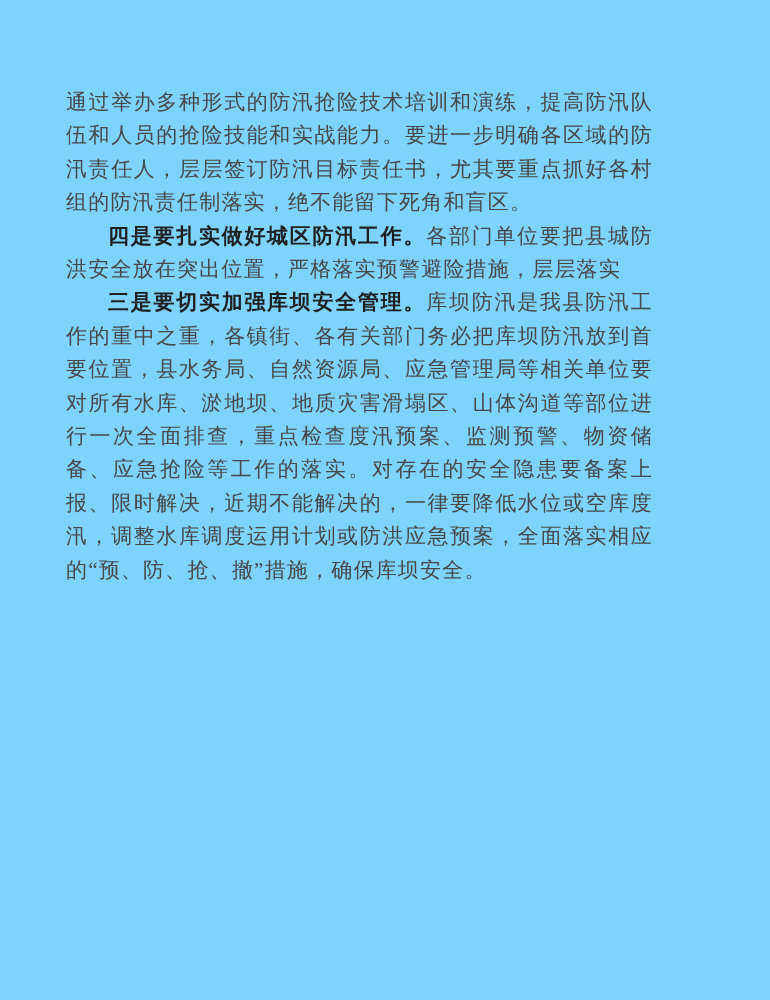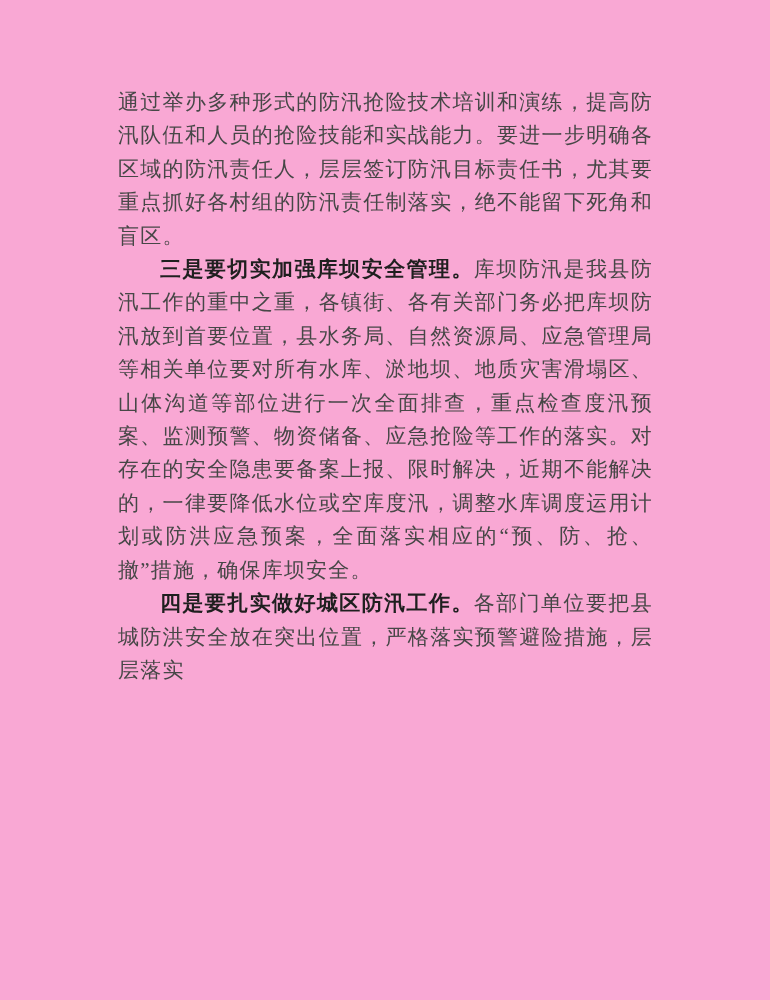--- a/index.html
+++ b/index.html
@@ -5,23 +5,23 @@
   html, body {
     margin: 0;
     padding: 0;
     background: #ffffff;
   }
   .page {
     position: relative;
     width: 770px;
     height: 1000px;
     margin: 0 auto;
-    background: #f9a8d4;
+    background: #7dd3fc;
     box-sizing: border-box;
-    padding: 86px 117px 0 118px;
+    padding: 86px 117px 0 66px;
     overflow: hidden;
   }
   .para {
     margin: 0;
     font-family: "Liberation Serif", "DejaVu Serif", serif;
     font-size: 21px;
     line-height: 33.4px;
     color: #474747;
     text-align: justify;
     text-justify: inter-character;
@@ -37,17 +37,17 @@
   }
 </style>
 </head>
 <body>
 
 <div class="page">
 
   <p class="para"><span class="lead"></span><span>通过举办多种形式的防汛抢险技术培训和演练，提高防汛队伍和人员的抢险技能和实战能力。要进一步明确各区域的防汛责任人，层层签订防汛目标责任书，尤其要重点抓好各村组的防汛责任制落实，绝不能留下死角和盲区。</span></p>
 
 
+  <p class="para indent"><span class="lead">四是要扎实做好城区防汛工作。</span><span>各部门单位要把县城防洪安全放在突出位置，严格落实预警避险措施，层层落实</span></p>
+
   <p class="para indent"><span class="lead">三是要切实加强库坝安全管理。</span><span>库坝防汛是我县防汛工作的重中之重，各镇街、各有关部门务必把库坝防汛放到首要位置，县水务局、自然资源局、应急管理局等相关单位要对所有水库、淤地坝、地质灾害滑塌区、山体沟道等部位进行一次全面排查，重点检查度汛预案、监测预警、物资储备、应急抢险等工作的落实。对存在的安全隐患要备案上报、限时解决，近期不能解决的，一律要降低水位或空库度汛，调整水库调度运用计划或防洪应急预案，全面落实相应的“预、防、抢、撤”措施，确保库坝安全。</span></p>
-
-  <p class="para indent"><span class="lead">四是要扎实做好城区防汛工作。</span><span>各部门单位要把县城防洪安全放在突出位置，严格落实预警避险措施，层层落实</span></p>
 
 </div>
 
 </body></html>

